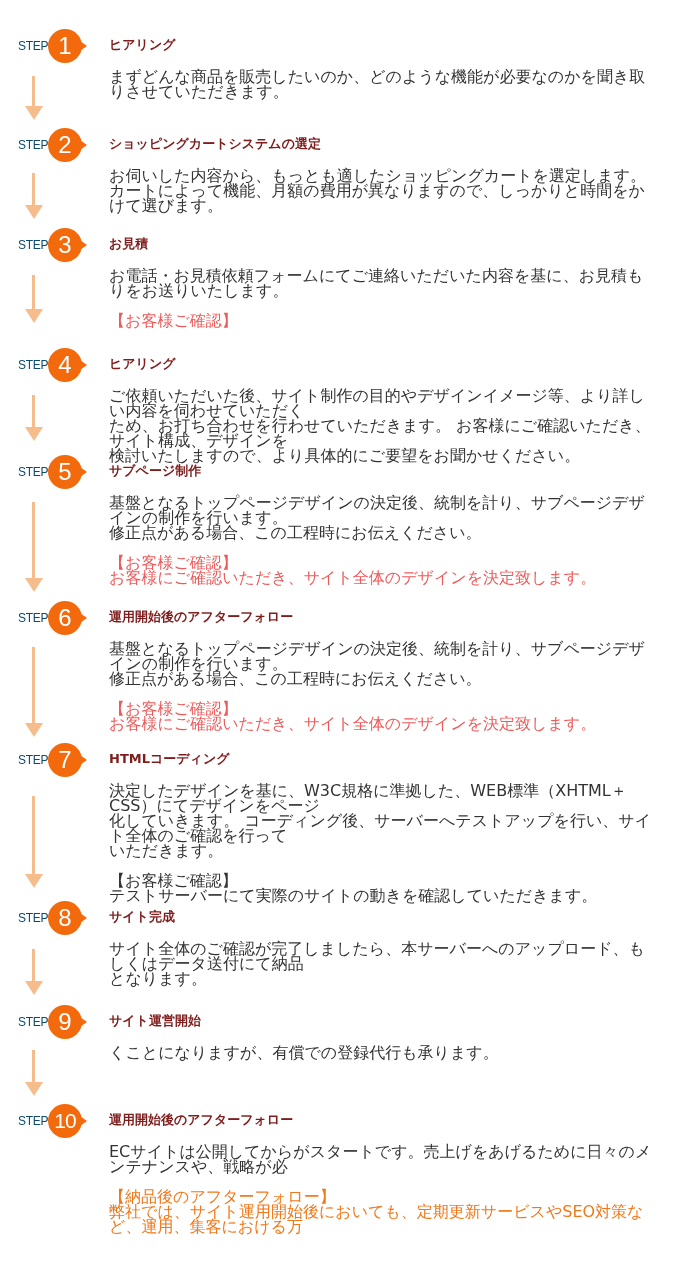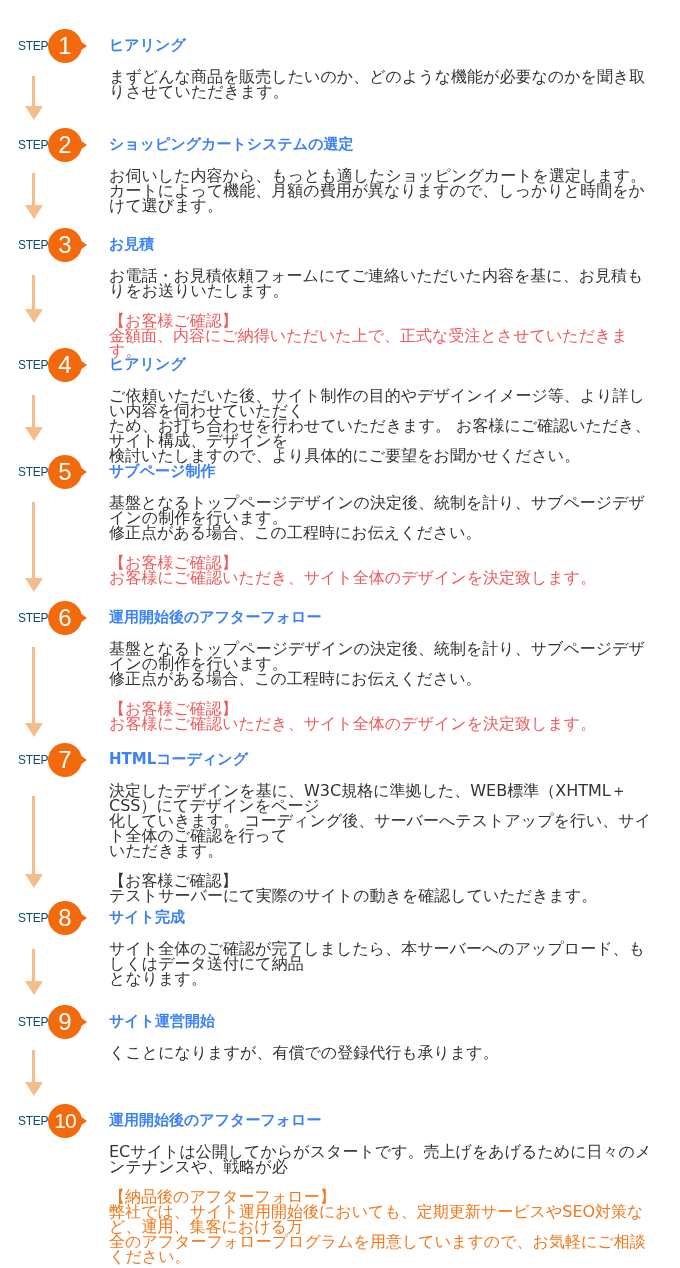--- a/index.html
+++ b/index.html
@@ -9,21 +9,21 @@
     .badge { position: absolute; left: 18px; top: 0; width: 80px; height: 34px; }
     .badge .label { position: absolute; left: 0; top: 10px; font-family: "Liberation Sans", sans-serif;
                     font-size: 12px; color: #0c4a6e; letter-spacing: -0.3px; }
     .badge .circle { position: absolute; left: 30px; top: 0; width: 34px; height: 34px; border-radius: 50%;
                      background: #f26a0c; color: #fff; text-align: center; line-height: 34px;
                      font-family: "Liberation Sans", sans-serif; font-size: 24px; }
     .badge .circle.two { font-size: 21px; letter-spacing: -1px; }
     .badge .pointer { position: absolute; left: 62px; top: 12px; width: 0; height: 0;
                       border-top: 5px solid transparent; border-bottom: 5px solid transparent;
                       border-left: 7px solid #f26a0c; }
-    .title { position: absolute; left: 109px; top: 7px; font-size: 15px; font-weight: bold; color: #3b82f6;
+    .title { position: absolute; left: 109px; top: 7px; font-size: 13px; font-weight: bold; color: #7f1d1d;
              white-space: nowrap; }
     .body { position: absolute; left: 109px; top: 40px; width: 545px; font-size: 16px; line-height: 15px; color: #333; }
     .body p { margin: 0; }
     .body .gap { height: 15px; }
     .note-red { color: #ee5a5a; }
     .note-black { color: #333; }
     .note-orange { color: #f27718; }
     .arrow { position: absolute; left: 25px; width: 18px; }
     .arrow .shaft { position: absolute; left: 7px; top: 0; width: 3px; background: #f5bd8b; }
     .arrow .head { position: absolute; left: 0; width: 0; height: 0;
@@ -71,21 +71,20 @@
     <span class="label">STEP</span>
     <span class="circle">3</span>
     <span class="pointer"></span>
   </div>
   <div class="title">お見積</div>
   <div class="body">
     <p>お電話・お見積依頼フォームにてご連絡いただいた内容を基に、お見積もりをお送りいたします。</p>
     <div class="gap"></div>
     <div class="note-red">
       <p>【お客様ご確認】</p>
-      <p>金額面、内容にご納得いただいた上で、正式な受注とさせていただきます。</p>
     </div>
   </div>
 </div>
 <div class="arrow" style="top:275px;height:48px;">
   <div class="shaft" style="height:36px;"></div>
     <div class="head" style="top:34px;"></div>
 </div>
 
 <div class="step" style="top:348px;">
   <div class="badge">
@@ -211,16 +210,15 @@
     <span class="circle two">10</span>
     <span class="pointer"></span>
   </div>
   <div class="title">運用開始後のアフターフォロー</div>
   <div class="body">
     <p>ECサイトは公開してからがスタートです。売上げをあげるために日々のメンテナンスや、戦略が必</p>
     <div class="gap"></div>
     <div class="note-orange">
       <p>【納品後のアフターフォロー】</p>
       <p>弊社では、サイト運用開始後においても、定期更新サービスやSEO対策など、運用、集客における万</p>
-      <p>全のアフターフォロープログラムを用意していますので、お気軽にご相談ください。</p>
     </div>
   </div>
 </div>
 
 </body></html>

